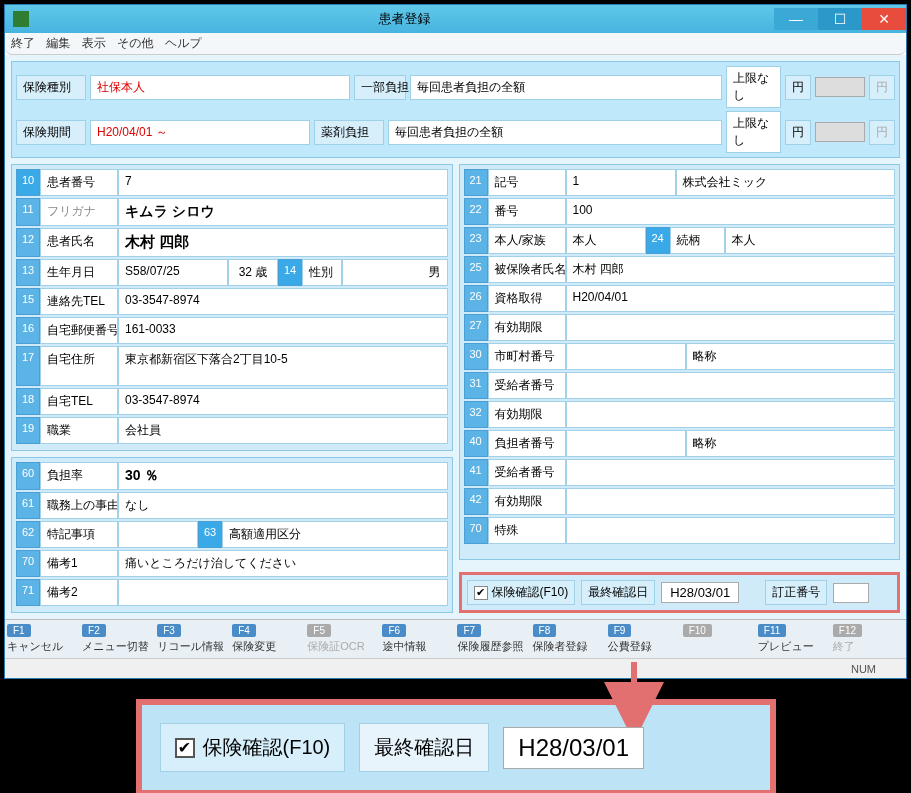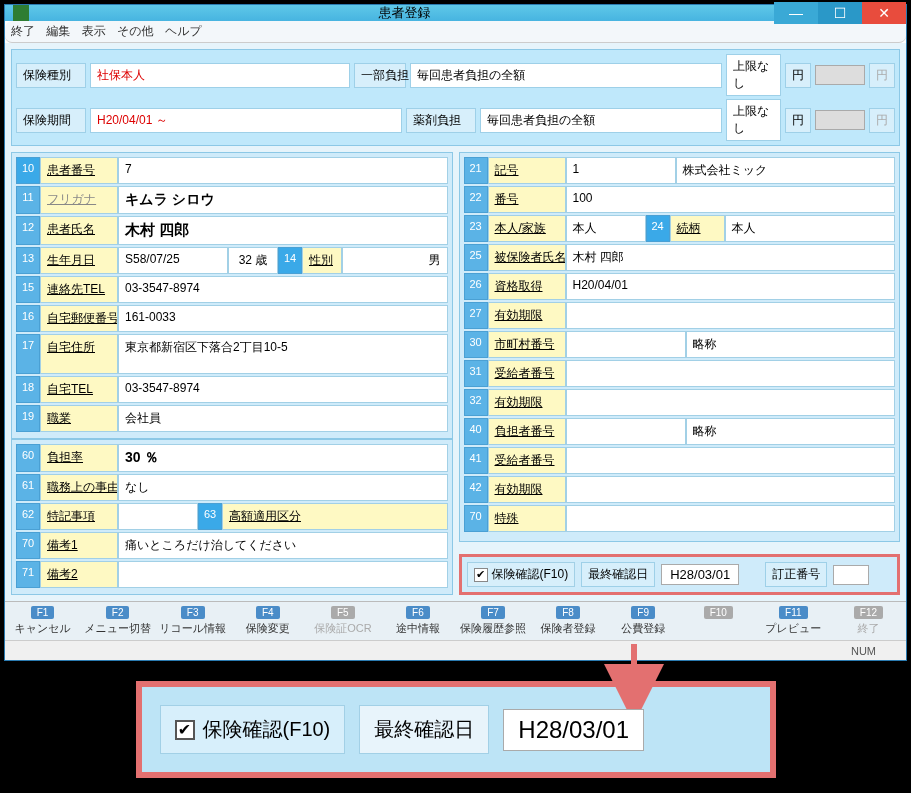--- a/index.html
+++ b/index.html
@@ -10,21 +10,21 @@
     background: #000;
     padding: 4px;
   }
   .window {
     width: 903px;
     background: #fff;
     border: 1px solid #2a7ab0;
   }
   .titlebar {
     background: linear-gradient(#5fc8e8, #47b4e0);
-    height: 16px;
+    height: 28px;
     display: flex;
     align-items: center;
     padding-left: 8px;
     position: relative;
   }
   .titlebar .icon {
     width: 16px; height: 16px;
     background: #2e7d32;
     margin-right: 6px;
   }
@@ -102,28 +102,27 @@
     width: 24px;
     background: #5bb3e6;
     color: #fff;
     text-align: center;
     padding: 4px 0;
     font-size: 11px;
     border: 1px solid #4aa0d4;
   }
   .num.hl { background: #3aa9e8; }
   .key {
-    background: #fef9c3;
+    background: #ffffff;
     border: 1px solid #a2d0e6;
     padding: 4px 6px;
     font-size: 12px;
     width: 78px;
     white-space: nowrap;
     overflow: hidden;
-    text-decoration: underline;
   }
   .val {
     background: #fff;
     border: 1px solid #a2d0e6;
     padding: 4px 6px;
     font-size: 12px;
     flex: 1;
   }
   .val.bold { font-weight: bold; font-size: 15px; }
   .val.big { font-size: 14px; font-weight: bold; }
@@ -162,21 +161,21 @@
   .date-box.big { font-size: 24px; padding: 6px 14px; }
   .toolbar {
     display:flex;
     border-top:1px solid #bbb;
     background:#e8f0f5;
     padding: 4px 2px;
     gap: 4px;
   }
   .tbtn {
     flex:1;
-    text-align:center;
+    text-align:left;
     font-size:11px;
   }
   .fkey {
     display:inline-block;
     background:#4a8cc8; color:#fff;
     padding:1px 6px;
     border-radius:2px;
     font-size:10px;
     margin-bottom:2px;
   }
@@ -237,33 +236,33 @@
         <div class="fld-white" style="width:260px">社保本人</div>
         <div class="lbl-blue" style="width:52px">一部負担</div>
         <div class="fld-white black" style="flex:1">毎回患者負担の全額</div>
         <div class="fld-white black" style="width:55px">上限なし</div>
         <div class="lbl-blue" style="width:26px">円</div>
         <div class="small-gray"></div>
         <div class="lbl-blue" style="width:26px;color:#aaa">円</div>
       </div>
       <div class="top-row" style="margin-bottom:0">
         <div class="lbl-blue" style="width:70px">保険期間</div>
-        <div class="fld-white" style="width:312px">H20/04/01 ～</div>
+        <div class="fld-white" style="width:220px">H20/04/01 ～</div>
         <div class="lbl-blue" style="width:70px">薬剤負担</div>
         <div class="fld-white black" style="flex:1">毎回患者負担の全額</div>
         <div class="fld-white black" style="width:55px">上限なし</div>
         <div class="lbl-blue" style="width:26px">円</div>
         <div class="small-gray"></div>
         <div class="lbl-blue" style="width:26px;color:#aaa">円</div>
       </div>
     </div>
 
     <div class="cols">
 
-      <div style="flex:1;display:flex;flex-direction:column;">
+      <div style="flex:1;display:flex;flex-direction:column;gap:6px">
         <div class="panel">
           <div class="row">
               <div class="num hl">10</div>
               <div class="key">患者番号</div>
               <div class="val">7</div>
             </div>
           <div class="row">
               <div class="num">11</div>
               <div class="key" style="color:#888">フリガナ</div>
               <div class="val big">キムラ シロウ</div>

